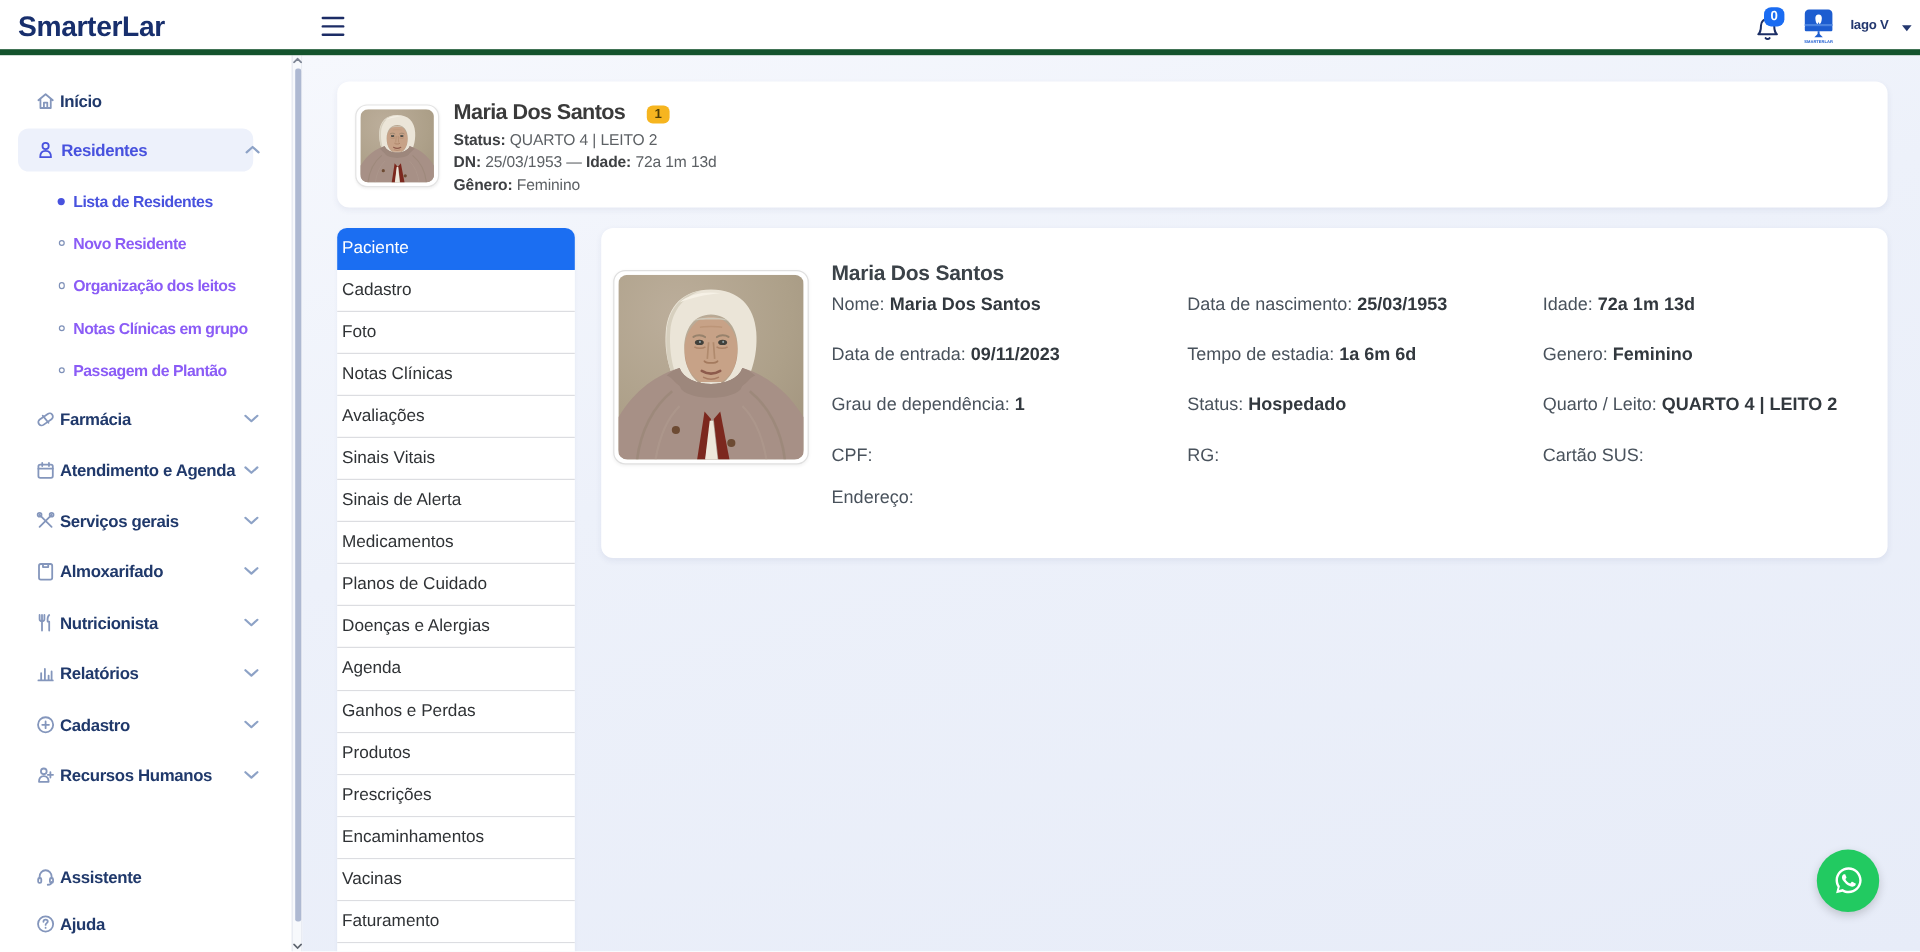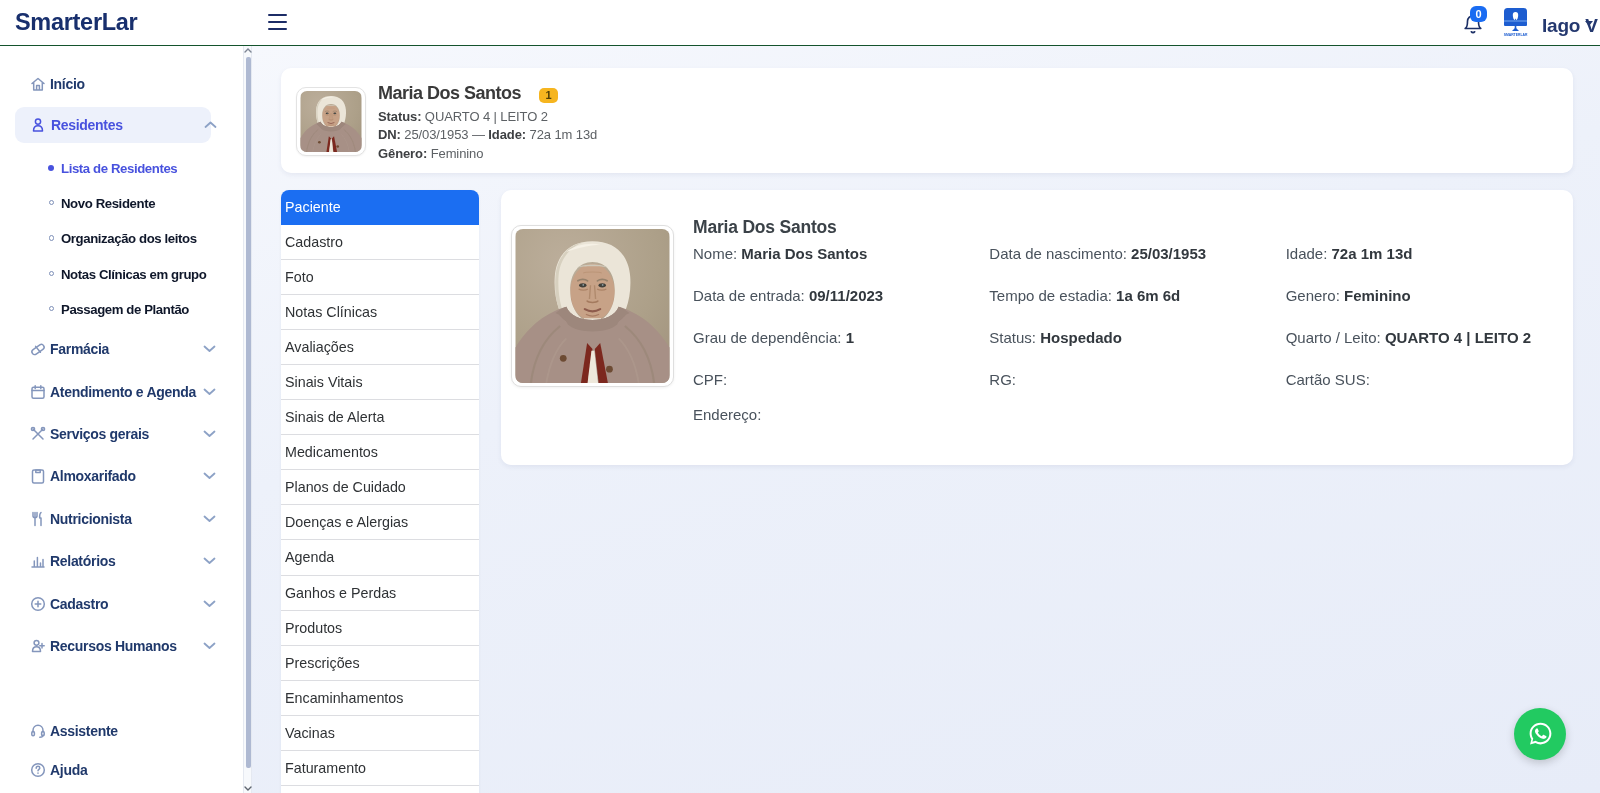--- a/index.html
+++ b/index.html
@@ -1,41 +1,41 @@
 <!DOCTYPE html>
 <html lang="pt-br"><head>
 <meta charset="utf-8">
 <title>SmarterLar</title>
 <style>
 *{margin:0;padding:0;box-sizing:border-box}
 html,body{width:1600px;height:793px;overflow:hidden}
 body{font-family:"Liberation Sans",sans-serif;background:#fff;position:relative}
 
-.nav{position:absolute;left:0;top:0;width:1600px;height:46px;background:#fff;border-bottom:1px solid #14532d;z-index:9}
+.nav{position:absolute;left:0;top:0;width:1600px;height:46px;background:#fff;border-bottom:5px solid #14532d;z-index:9}
 .logo{position:absolute;left:15px;top:8.5px;font-size:23.5px;font-weight:700;color:#182f6d;letter-spacing:-.3px}
 .burger{position:absolute;left:268px;top:13.8px;width:19px;height:17px}
 .burger i{position:absolute;left:0;width:19px;height:2.4px;background:#1c2c66;border-radius:1px}
 .burger i:nth-child(1){top:0}.burger i:nth-child(2){top:7px}.burger i:nth-child(3){top:14px}
 .bell{position:absolute;left:1462px;top:12px;width:22px;height:23px}
 .nbadge{position:absolute;left:1470px;top:6px;width:17px;height:16px;border-radius:6px;background:#1a6cf2;color:#fff;font-size:11px;font-weight:700;text-align:center;line-height:16px}
 .avatar{position:absolute;left:1503px;top:7px;width:25px;height:30px}
-.user{position:absolute;left:1542px;top:14.5px;font-size:19px;font-weight:700;color:#24386f;letter-spacing:-.2px}
+.user{position:absolute;left:1542px;top:14.5px;font-size:11px;font-weight:700;color:#24386f;letter-spacing:-.2px}
 .caret{position:absolute;left:1585px;top:21px;width:0;height:0;border-left:4.5px solid transparent;border-right:4.5px solid transparent;border-top:5px solid #24386f}
 
 .sidebar{position:absolute;left:0;top:46px;width:243px;bottom:0;background:#fff}
 .mi{position:absolute;left:0;width:243px;height:36px}
 .mi .ic{position:absolute;left:29px;top:50%;margin-top:-9px;width:18px;height:18px}
 .mi .lb{position:absolute;left:50px;top:50%;transform:translateY(-50%);font-size:14px;font-weight:700;color:#20396b;letter-spacing:-.3px;white-space:nowrap}
 .mi .ch{position:absolute;left:203px;top:50%;margin-top:-4px;width:13px;height:8px}
 .hl{left:15px;width:196px;background:#edf1fb;border-radius:9px}
 .hl .ic{left:14px}
 .hl .lb{left:36px;color:#4852de}
 .hl .ch{left:189px}
 .sub{position:absolute;left:0;width:243px;height:30px}
-.sub .lb{position:absolute;left:61px;top:50%;transform:translateY(-50%);font-size:13.2px;font-weight:700;color:#0f172a;letter-spacing:-.4px;white-space:nowrap}
+.sub .lb{position:absolute;left:61px;top:50%;transform:translateY(-50%);font-size:13.2px;font-weight:700;color:#8b5cf6;letter-spacing:-.4px;white-space:nowrap}
 .sub .dot{position:absolute;left:48px;top:50%;margin-top:-3px;width:6px;height:6px;border-radius:50%;background:#4852de}
 .sub .o{position:absolute;left:48.5px;top:50%;margin-top:-2.75px;width:5.5px;height:5.5px;border-radius:50%;border:1.4px solid #7e90b8;background:#fff}
 .sub.act .lb{color:#4852de}
 
 .sbar{position:absolute;left:243px;top:46px;width:9px;bottom:0;background:#f7f9fc;border-left:1px solid #e5e9f1;border-right:1px solid #e5e9f1}
 .thumb{position:absolute;left:246px;top:57px;width:4.5px;height:711px;background:#aeb9d2;border-radius:2px}
 .sarr{position:absolute;left:244px;width:8px;height:5px}
 
 .main{position:absolute;left:252px;top:46px;right:0;bottom:0;background:linear-gradient(165deg,#f6f8fd 0%,#edf1fa 40%,#e7ecf8 100%)}
 .hcard{position:absolute;left:29px;top:22px;width:1292px;height:105px;background:#fff;border-radius:10px;box-shadow:0 2px 5px rgba(40,60,120,.07)}

